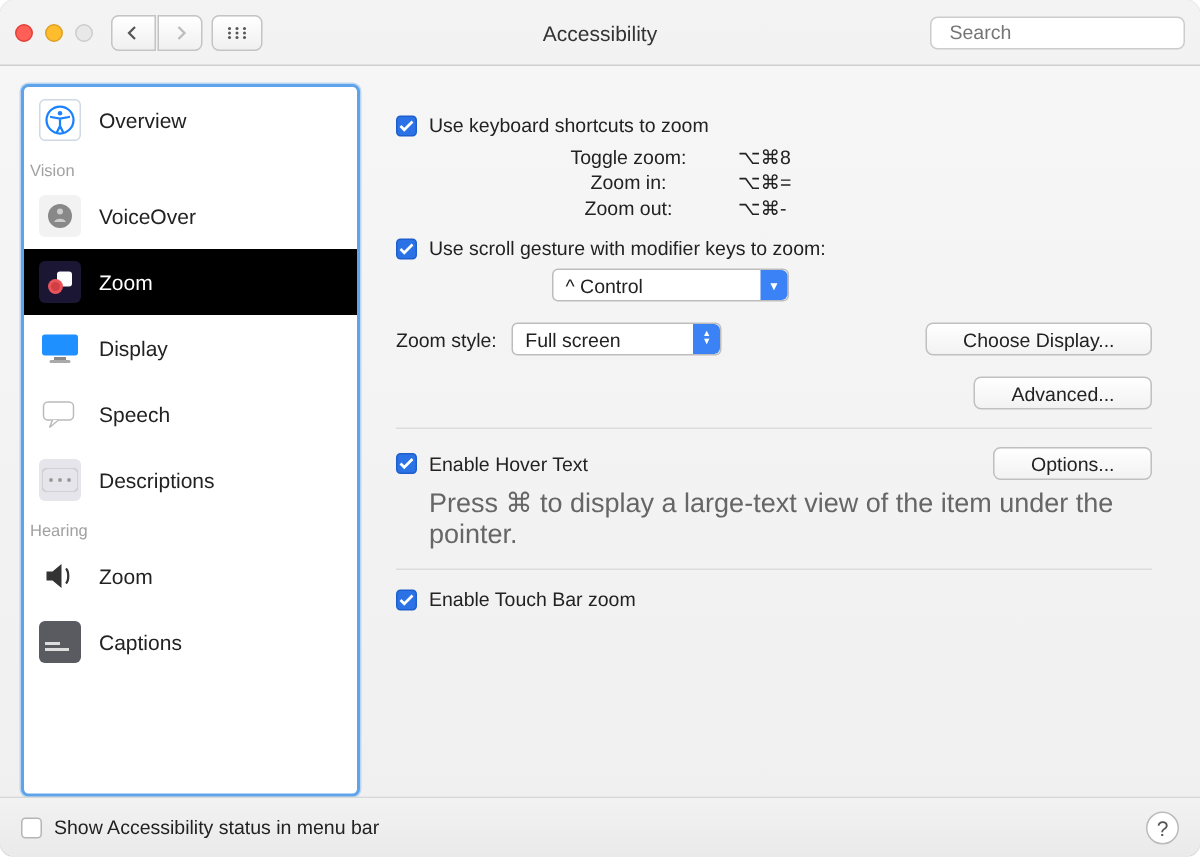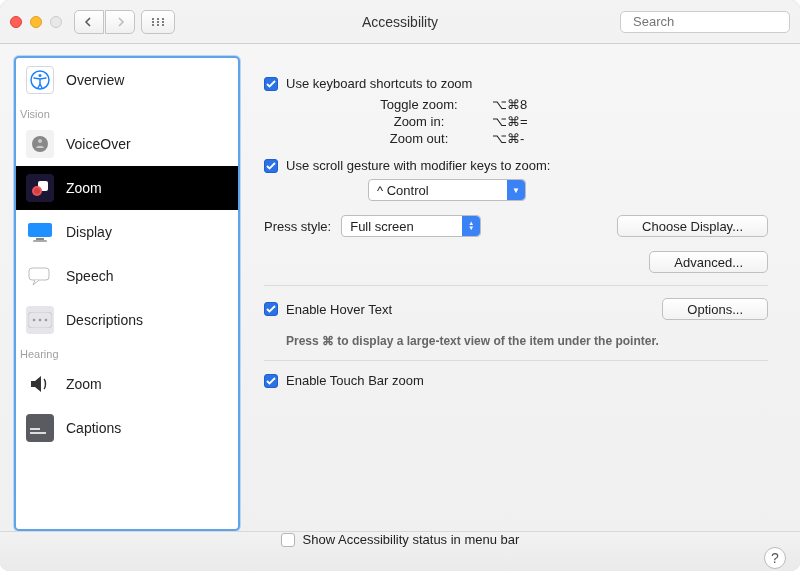--- a/index.html
+++ b/index.html
@@ -179,30 +179,29 @@
   .select .arrows.dbl::before{content:"▲";font-size:6px;}
   .select .arrows.dbl::after{content:"▼";font-size:6px;}
   .button{
     height:22px;border:1px solid #c0c0c0;border-radius:5px;
     background:linear-gradient(#ffffff,#f2f2f2);
     padding:0 24px;font-size:13px;display:flex;align-items:center;justify-content:center;
     min-width:100px;color:#222;
   }
   .divider{height:1px;background:#dcdcdc;margin:12px 0;}
   .right{margin-left:auto;}
-  .muted{color:#666;font-size:12px;margin-left:22px;margin-top:14px;font-weight:bold;}
+  .muted{color:#666;font-size:18px;margin-left:22px;margin-top:4px;}
 
   .footer{
     height:40px;
     border-top:1px solid #d8d8d8;
     display:flex;align-items:center;
     padding:0 14px;
     background:linear-gradient(#f2f2f2,#eaeaea);
     border-radius:0 0 10px 10px;
-    flex-direction:column;
   }
   .help{
     margin-left:auto;
     width:22px;height:22px;border-radius:50%;
     border:1px solid #bbb;background:#fff;
     display:flex;align-items:center;justify-content:center;
     font-size:14px;color:#555;
   }
   .zoom-style-row{
     display:flex;align-items:center;gap:10px;margin-top:6px;margin-bottom:4px;
@@ -372,21 +371,21 @@
         <span>Use scroll gesture with modifier keys to zoom:</span>
       </div>
       <div class="row" style="margin-left:104px;margin-bottom:14px;">
         <div class="select" style="min-width:158px;">
           <span>^ Control</span>
           <span class="arrows single"></span>
         </div>
       </div>
 
       <div class="zoom-style-row">
-        <span>Press style:</span>
+        <span>Zoom style:</span>
         <div class="select" style="min-width:140px;">
           <span>Full screen</span>
           <span class="arrows dbl"></span>
         </div>
         <div class="button right" style="min-width:130px;">Choose Display...</div>
       </div>
 
       <div class="row" style="margin-top:14px;">
         <div class="button right" style="min-width:112px;margin-left:auto;">Advanced...</div>
       </div>

